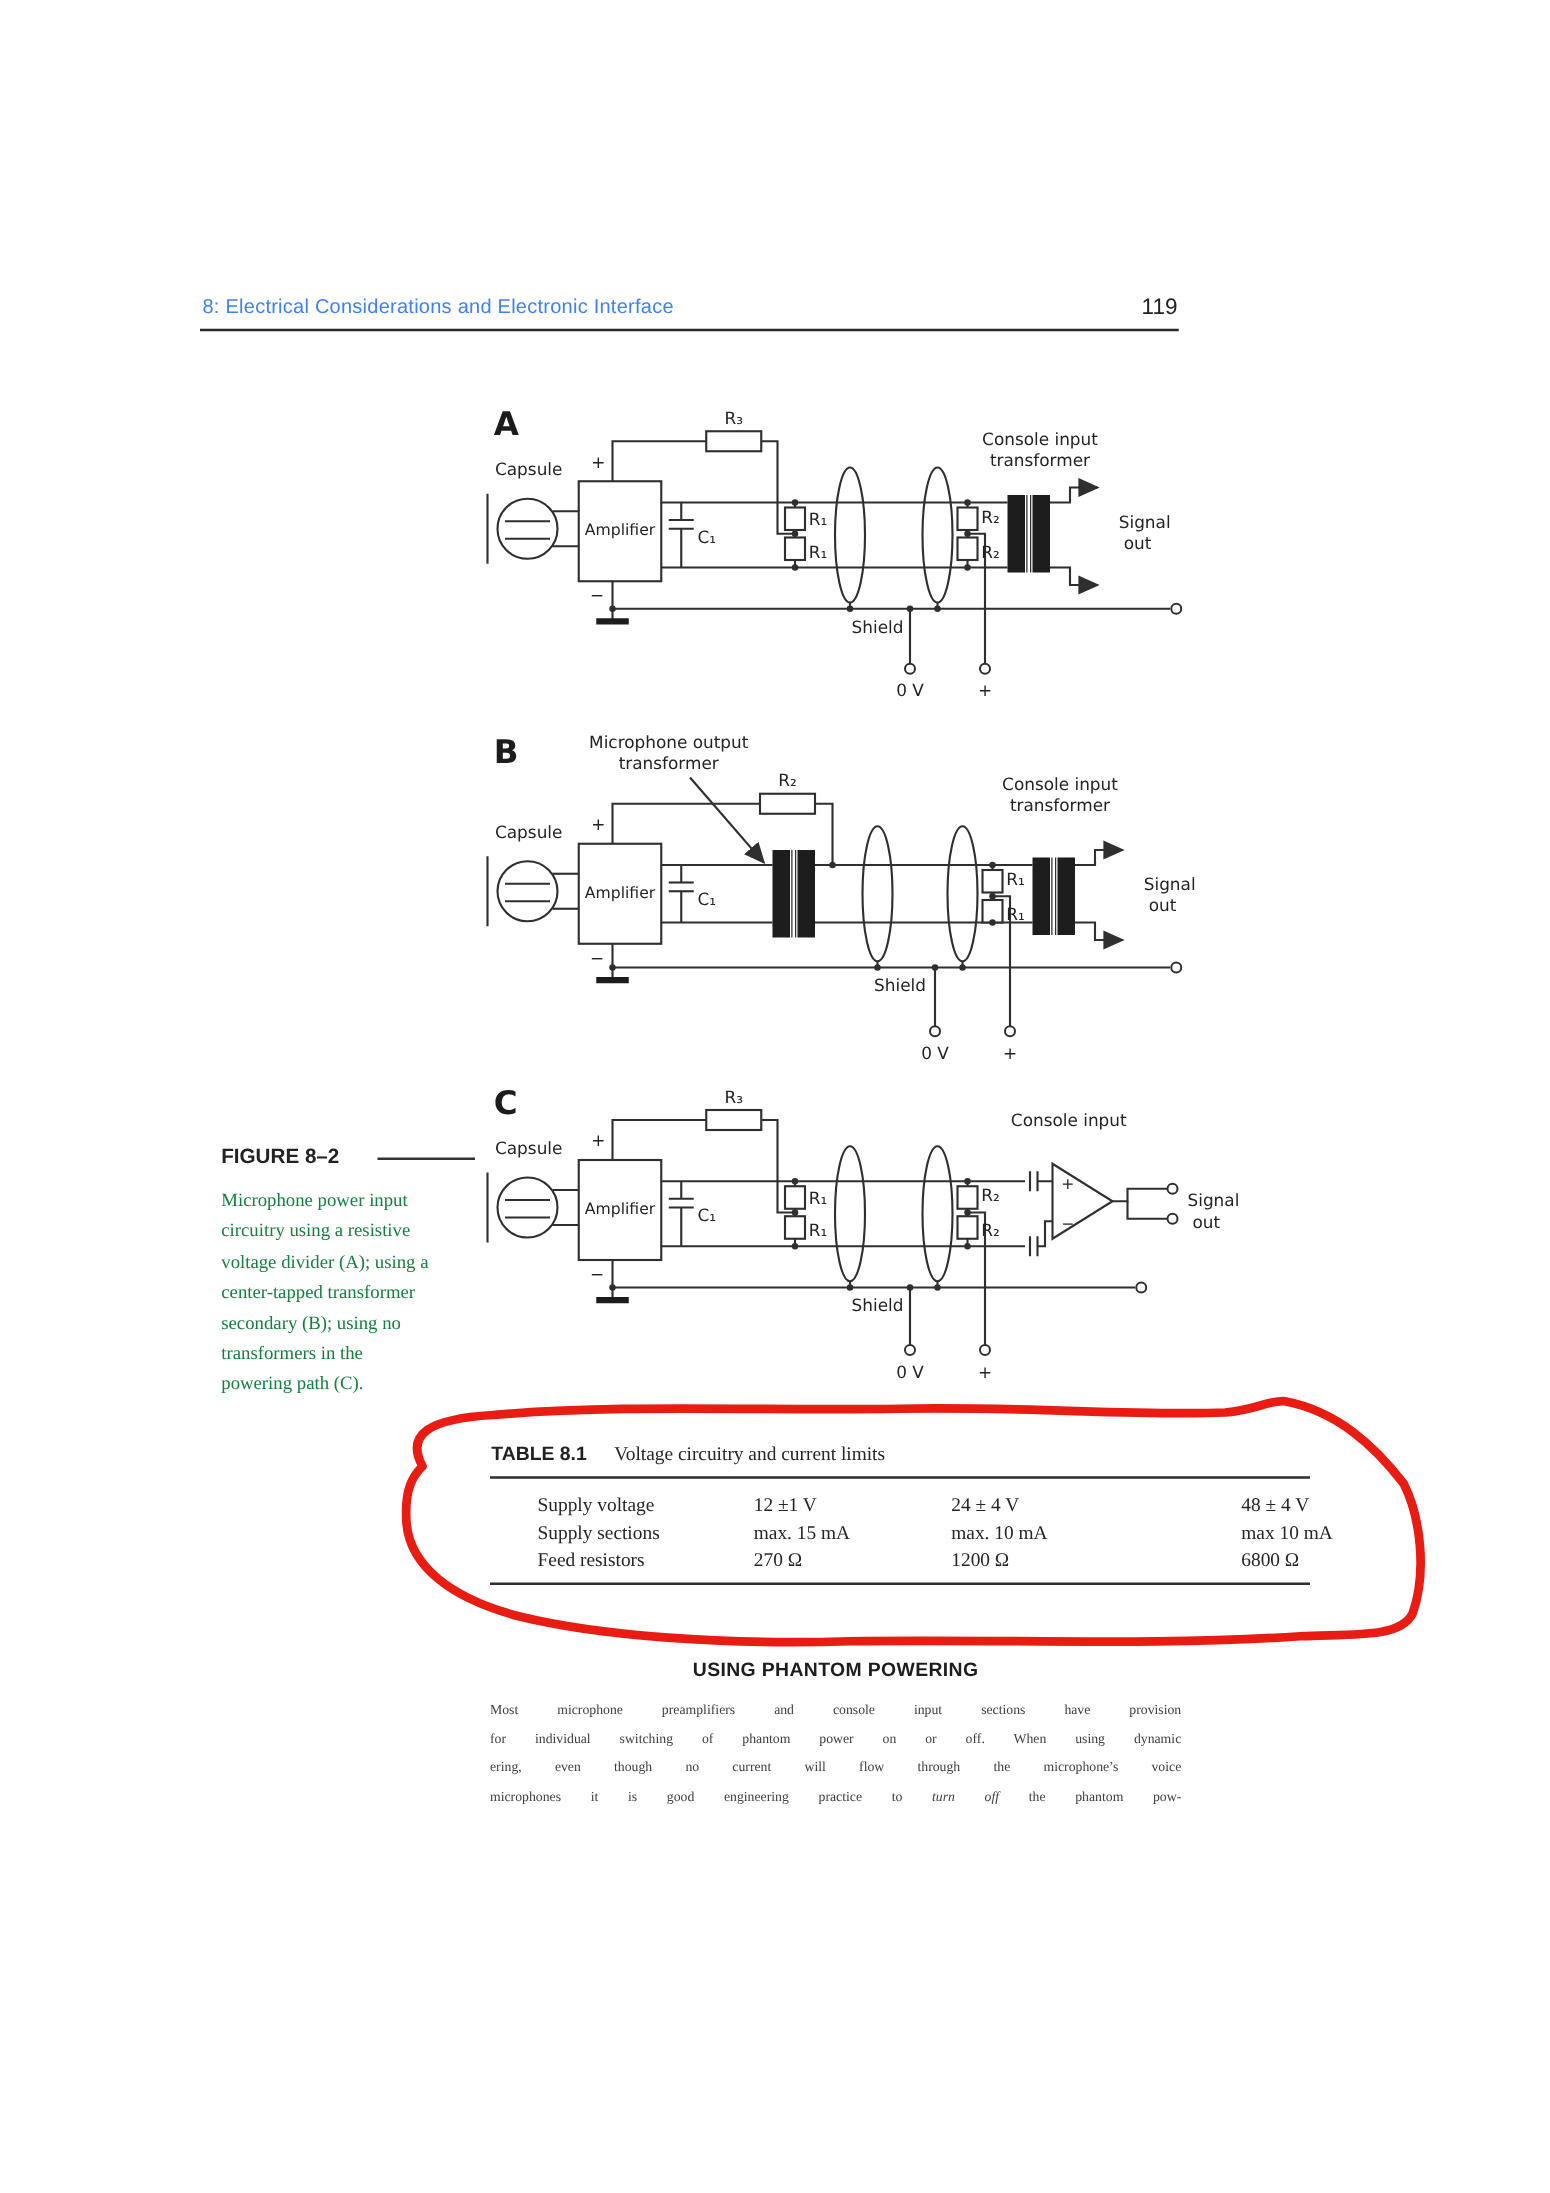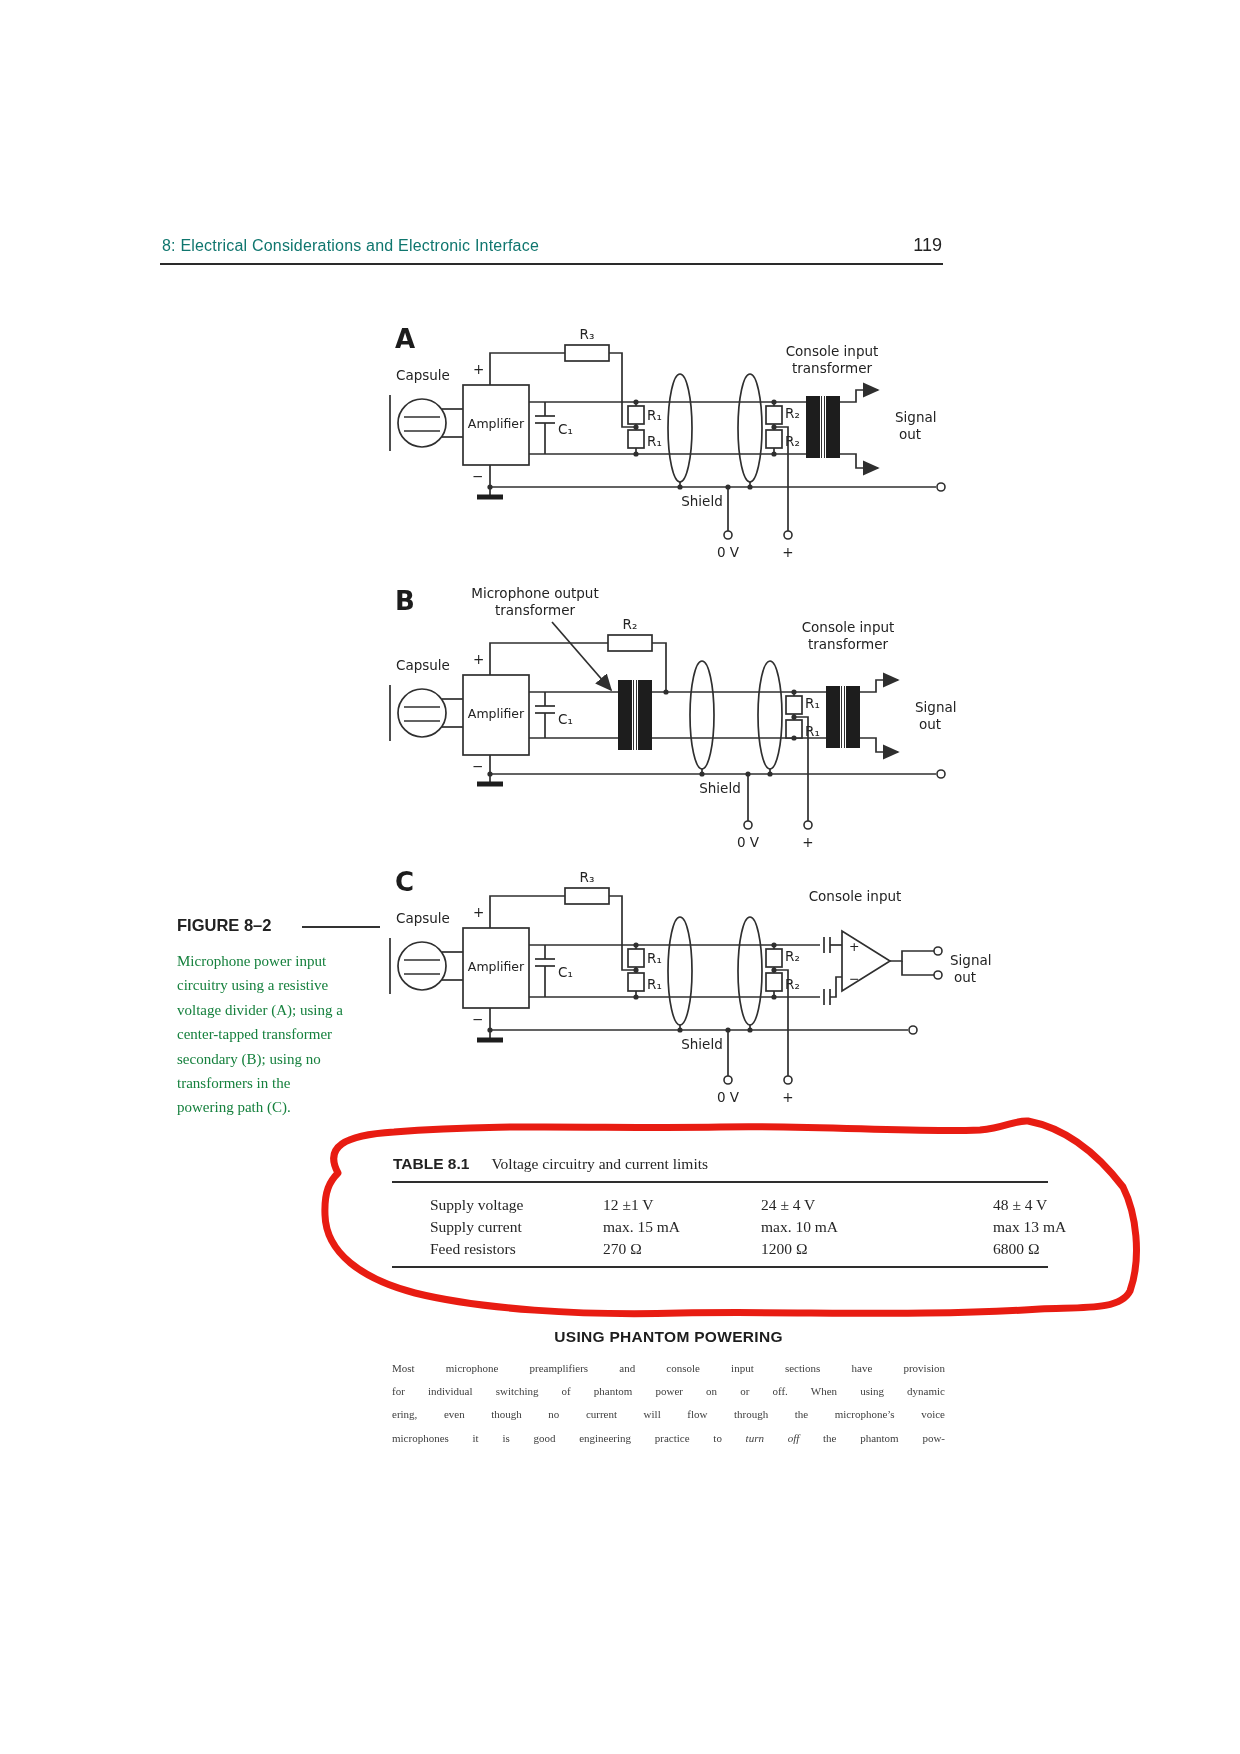--- a/index.html
+++ b/index.html
@@ -1,20 +1,20 @@
 <!DOCTYPE html>
 <html><head>
 <meta charset="utf-8">
 <style>
   html,body{margin:0;padding:0;background:#ffffff;}
   #page{position:relative;width:1240px;height:1754px;background:#ffffff;overflow:hidden;
         font-family:"Liberation Serif",serif;color:#1e1e1e;}
   .abs{position:absolute;}
   
-  .runhead{font-family:"Liberation Sans",sans-serif;font-size:16px;letter-spacing:.2px;color:#0f766e;}
+  .runhead{font-family:"Liberation Sans",sans-serif;font-size:16px;letter-spacing:.2px;color:#3b82f6;}
   .pagenum{font-family:"Liberation Sans",sans-serif;font-size:18px;color:#222;text-align:right;}
   .headrule{height:2px;background:#2a2a2a;}
   
   .figlabel{font-family:"Liberation Sans",sans-serif;font-weight:bold;font-size:16.5px;color:#222;}
   .figrule{height:2px;background:#333;}
   .caption{font-size:15px;line-height:24.4px;color:#15803d;width:190px;font-family:Liberation Serif, serif;}
   
   .tbl-label{font-family:"Liberation Sans",sans-serif;font-weight:bold;font-size:15.5px;color:#222;}
   .tbl-title{font-size:15.5px;color:#262626;margin-left:22px;}
   .tblrule{height:2px;background:#2e2e2e;}
@@ -386,24 +386,24 @@
 
   <div class="abs" style="left:393px;top:1155px;">
     <span class="tbl-label">TABLE 8.1</span><span class="tbl-title">Voltage circuitry and current limits</span>
   </div>
   <div class="abs tblrule" style="left:392px;top:1181px;width:656px;"></div>
   <div class="abs tblgrid" style="left:392px;top:1194px;width:656px;margin-left:38px;">
     <div>Supply voltage</div>
     <div>12 ±1 V</div>
     <div>24 ± 4 V</div>
     <div>48 ± 4 V</div>
-    <div>Supply current</div>
+    <div>Supply sections</div>
     <div>max. 15 mA</div>
     <div>max. 10 mA</div>
-    <div>max 13 mA</div>
+    <div>max 10 mA</div>
     <div>Feed resistors</div>
     <div>270 Ω</div>
     <div>1200 Ω</div>
     <div>6800 Ω</div>
   </div>
   <div class="abs tblrule" style="left:392px;top:1266px;width:656px;"></div>
 
   <div class="abs sechead" style="left:392px;top:1328px;width:553px;">USING PHANTOM POWERING</div>
 
   <div class="abs" style="left:392px;top:1357px;width:553px;">

